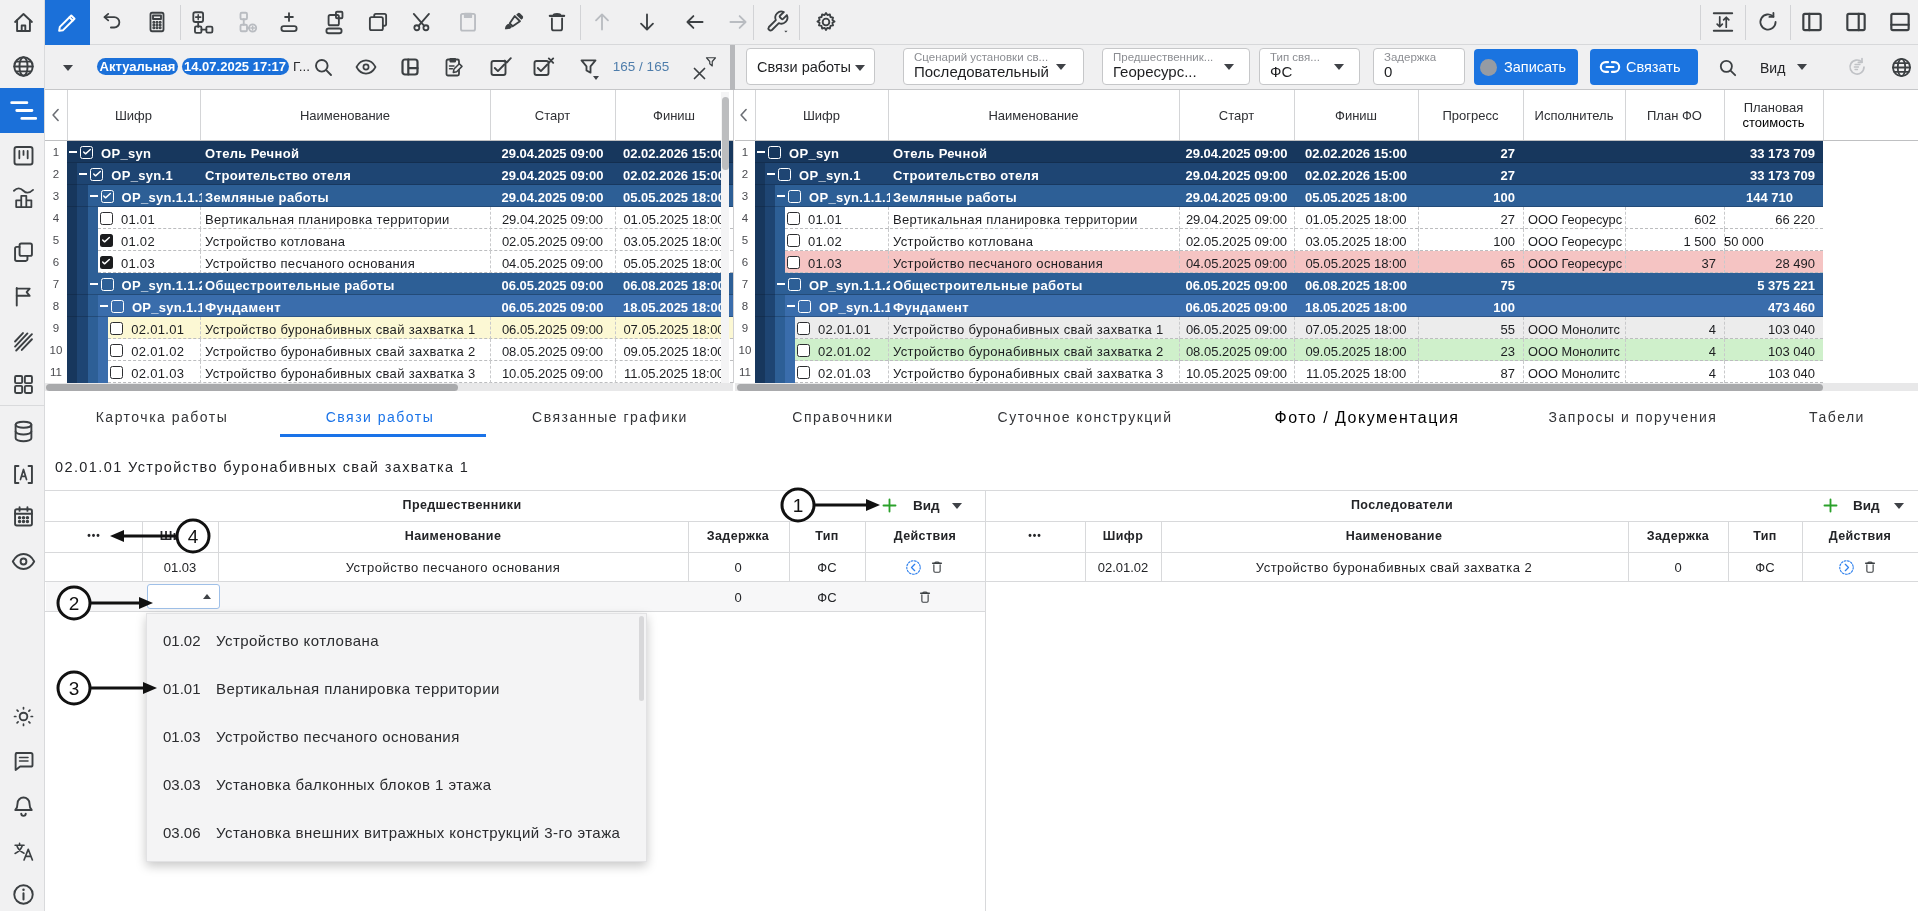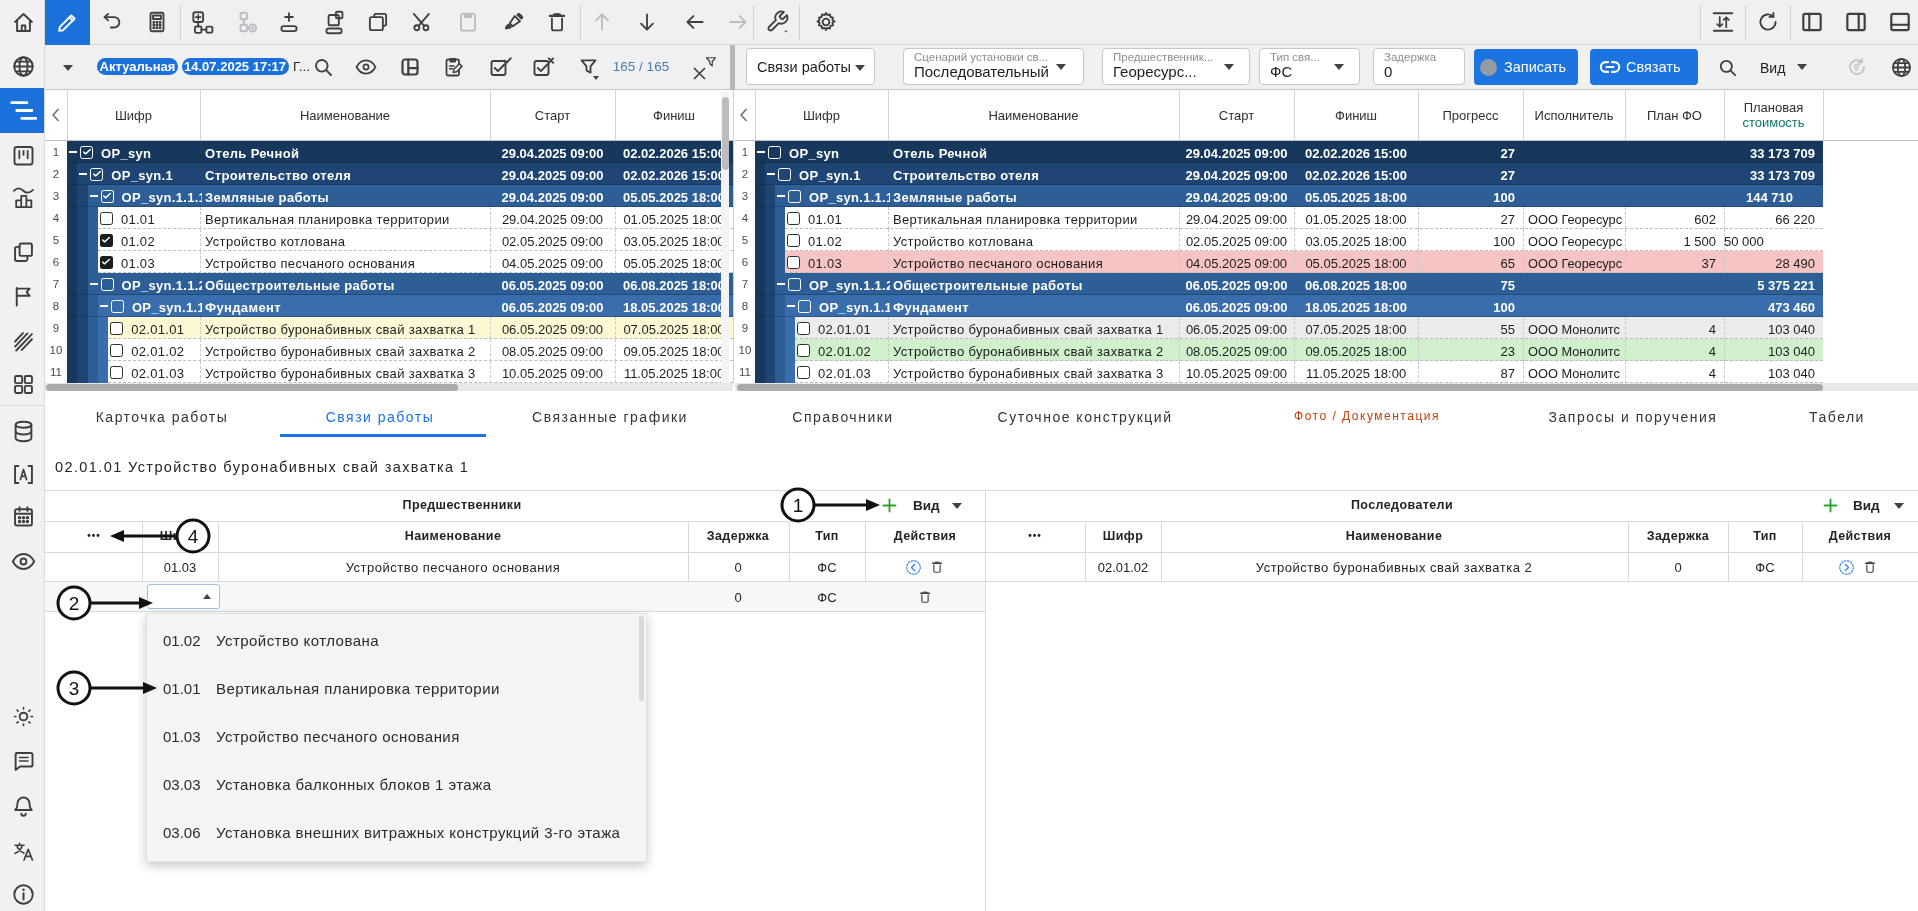--- a/index.html
+++ b/index.html
@@ -341,21 +341,21 @@
     <div style="position:absolute;left:1724px;top:90px;width:1px;height:50px;background:#d4d5d7;"></div>
     <div style="position:absolute;left:1823px;top:90px;width:1px;height:50px;background:#d4d5d7;"></div>
     <div style="position:absolute;left:821.5px;top:108px;transform:translateX(-50%);font-size:13px;color:#2e2f33;font-weight:500;white-space:nowrap;">Шифр</div>
     <div style="position:absolute;left:1033.5px;top:108px;transform:translateX(-50%);font-size:13px;color:#2e2f33;font-weight:500;white-space:nowrap;">Наименование</div>
     <div style="position:absolute;left:1236.5px;top:108px;transform:translateX(-50%);font-size:13px;color:#2e2f33;font-weight:500;white-space:nowrap;">Старт</div>
     <div style="position:absolute;left:1356.0px;top:108px;transform:translateX(-50%);font-size:13px;color:#2e2f33;font-weight:500;white-space:nowrap;">Финиш</div>
     <div style="position:absolute;left:1470.5px;top:108px;transform:translateX(-50%);font-size:13px;color:#2e2f33;font-weight:500;white-space:nowrap;">Прогресс</div>
     <div style="position:absolute;left:1574.0px;top:108px;transform:translateX(-50%);font-size:13px;color:#2e2f33;font-weight:500;white-space:nowrap;">Исполнитель</div>
     <div style="position:absolute;left:1674.5px;top:108px;transform:translateX(-50%);font-size:13px;color:#2e2f33;font-weight:500;white-space:nowrap;">План ФО</div>
     <div style="position:absolute;left:1773.5px;top:100px;transform:translateX(-50%);font-size:13px;color:#2e2f33;font-weight:500;white-space:nowrap;">Плановая</div>
-    <div style="position:absolute;left:1773.5px;top:115px;transform:translateX(-50%);font-size:13px;color:#0f766e;font-weight:500;white-space:nowrap;">стоимость</div>
+    <div style="position:absolute;left:1773.5px;top:115px;transform:translateX(-50%);font-size:13px;color:#000000;font-weight:500;white-space:nowrap;">стоимость</div>
     <svg style="position:absolute;left:734.0px;top:105.0px;" width="20" height="20" viewBox="0 0 24 24" fill="none" stroke="#3c4043" stroke-width="1.7" stroke-linecap="round" stroke-linejoin="round">
       <g stroke="#6b6e74">
         <path d="M14.5 5.5 L8.5 12 L14.5 18.5" stroke-width="1.9"></path>
       </g>
     </svg>
 <div style="position:absolute;left:67px;top:141px;width:666px;height:22px;background:#17375d;"></div>
     <div style="position:absolute;left:69.0px;top:151.0px;width:8px;height:2px;background:#fff;"></div>
     <div style="position:absolute;left:80.0px;top:145.5px;width:13px;height:13px;border:1.6px solid #fff;border-radius:2.5px;"></div>
     <svg style="position:absolute;left:81.5px;top:147.0px;" width="10" height="10" viewBox="0 0 24 24" fill="none" stroke="#3c4043" stroke-width="1.7" stroke-linecap="round" stroke-linejoin="round">
       <path d="M4 12 l4.5 4.5 L20 6" stroke="#fff" stroke-width="3.4"></path>
@@ -713,21 +713,21 @@
 <div style="position:absolute;left:734px;top:90px;width:1px;height:293px;background:#fff;"></div>
 <div style="position:absolute;left:45px;top:383px;width:688px;height:8px;background:#e8e8e9;"></div>
 <div style="position:absolute;left:46px;top:383.5px;width:412px;height:7px;background:#a9aaac;border-radius:4px;"></div>
 <div style="position:absolute;left:735px;top:383px;width:1183px;height:8px;background:#e8e8e9;"></div>
 <div style="position:absolute;left:737px;top:383.5px;width:1086px;height:7px;background:#a9aaac;border-radius:4px;"></div>
 <div style="position:absolute;left:162px;top:409px;transform:translateX(-50%);font-size:14px;color:#333437;font-weight:400;white-space:nowrap;letter-spacing:1.5px;">Карточка работы</div>
 <div style="position:absolute;left:380px;top:409px;transform:translateX(-50%);font-size:14px;color:#1a73e8;font-weight:400;white-space:nowrap;letter-spacing:1.5px;">Связи работы</div>
 <div style="position:absolute;left:610px;top:409px;transform:translateX(-50%);font-size:14px;color:#333437;font-weight:400;white-space:nowrap;letter-spacing:1.5px;">Связанные графики</div>
 <div style="position:absolute;left:843px;top:409px;transform:translateX(-50%);font-size:14px;color:#333437;font-weight:400;white-space:nowrap;letter-spacing:1.5px;">Справочники</div>
 <div style="position:absolute;left:1085px;top:409px;transform:translateX(-50%);font-size:14px;color:#333437;font-weight:400;white-space:nowrap;letter-spacing:1.5px;">Суточное конструкций</div>
-<div style="position:absolute;left:1367px;top:409px;transform:translateX(-50%);font-size:12px;color:#c2410c;font-weight:400;white-space:nowrap;letter-spacing:1.5px;">Фото / Документация</div>
+<div style="position:absolute;left:1367px;top:409px;transform:translateX(-50%);font-size:16px;color:#000000;font-weight:400;white-space:nowrap;letter-spacing:1.5px;">Фото / Документация</div>
 <div style="position:absolute;left:1633px;top:409px;transform:translateX(-50%);font-size:14px;color:#333437;font-weight:400;white-space:nowrap;letter-spacing:1.5px;">Запросы и поручения</div>
 <div style="position:absolute;left:1837px;top:409px;transform:translateX(-50%);font-size:14px;color:#333437;font-weight:400;white-space:nowrap;letter-spacing:1.5px;">Табели</div>
 <div style="position:absolute;left:280px;top:434px;width:206px;height:3px;background:#1a73e8;"></div>
 <div style="position:absolute;left:55px;top:459px;font-size:14.5px;color:#232427;font-weight:400;white-space:nowrap;letter-spacing:1.4px;">02.01.01 Устройство буронабивных свай захватка 1</div>
 <div style="position:absolute;left:45px;top:490px;width:1873px;height:1px;background:#d8d9db;"></div>
 <div style="position:absolute;left:45px;top:521px;width:1873px;height:1px;background:#d8d9db;"></div>
 <div style="position:absolute;left:45px;top:552px;width:1873px;height:1px;background:#d8d9db;"></div>
 <div style="position:absolute;left:45px;top:581px;width:1873px;height:1px;background:#d8d9db;"></div>
 <div style="position:absolute;left:45px;top:611px;width:940px;height:1px;background:#d8d9db;"></div>
 <div style="position:absolute;left:985px;top:490px;width:1px;height:421px;background:#d8d9db;"></div>

